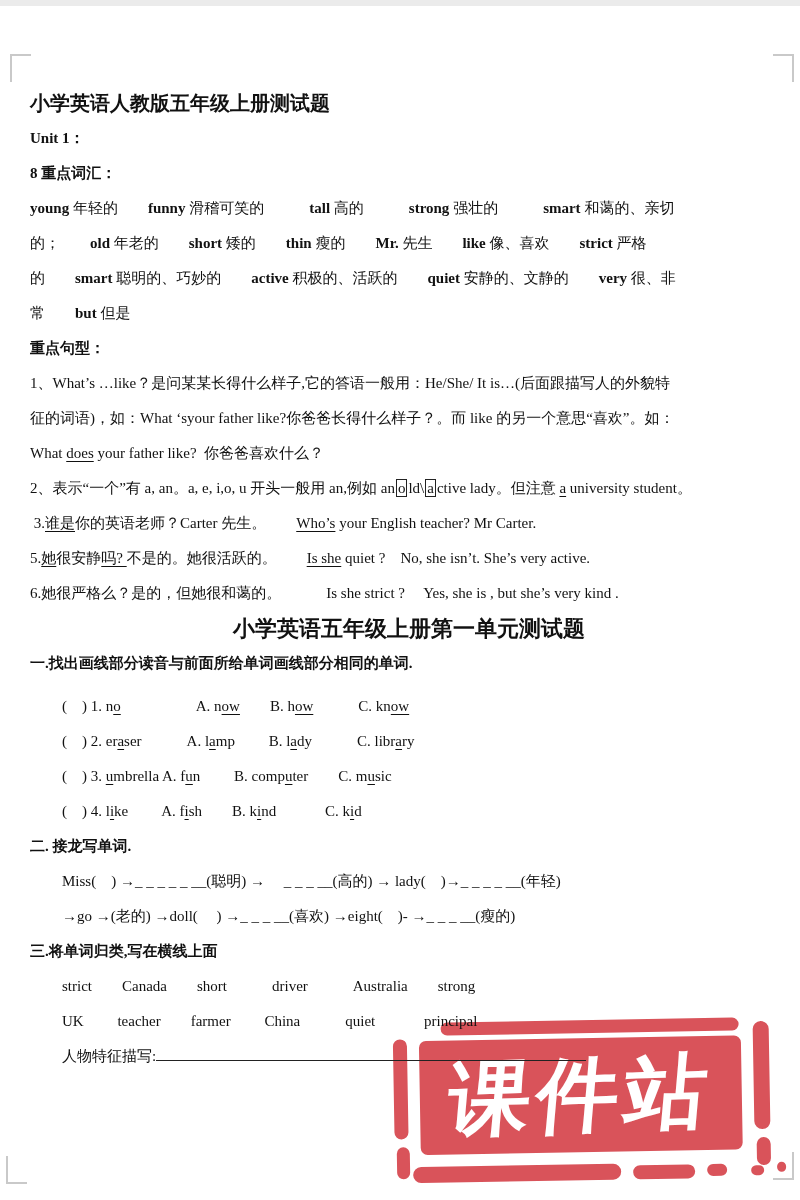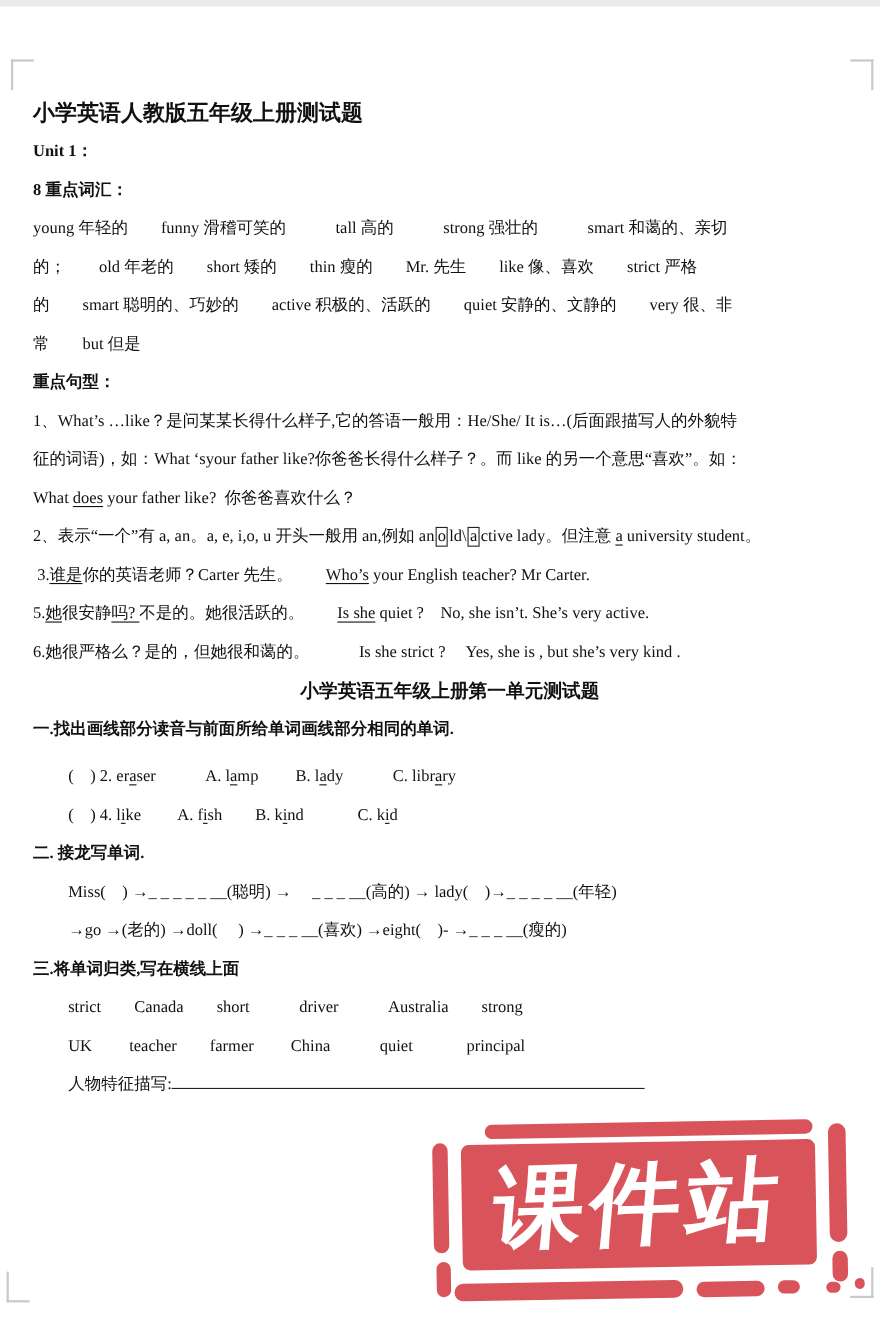--- a/index.html
+++ b/index.html
@@ -15,27 +15,27 @@
   .crop.tl{left:10px;top:54px;border-top-width:2px;border-left-width:2px;}
   .crop.tr{left:773px;top:54px;border-top-width:2px;border-right-width:2px;}
   .crop.bl{left:6px;top:1156px;border-bottom-width:2px;border-left-width:2px;}
   .crop.br{left:773px;top:1152px;border-bottom-width:2px;border-right-width:2px;}
 
   .content{
     position:absolute;left:30px;top:86px;width:758px;z-index:2;
     font-size:15px;line-height:35px;
   }
   .content p, .rich{margin:0;white-space:pre-wrap;}
-  .b{font-weight:normal;}
+  .b{font-weight:bold;}
   .bold{font-weight:bold;}
   .u{text-decoration:underline;text-underline-offset:3px;}
   .box{border:1px solid #222;padding:0 1px;margin:0 1px;}
   .fill-line{display:inline-block;border-bottom:1px solid #222;height:1.05em;vertical-align:baseline;}
   .title1{font-size:20px;font-weight:bold;margin:0 0 0 120px;}
-  .title2{font-size:17px;font-weight:bold;text-align:center;margin-top:56px;}
+  .title2{font-size:22px;font-weight:bold;text-align:center;margin-top:56px;}
   .indent{padding-left:32px;}
   .rows-gap{margin-top:8px;}
   .h2-gap{margin-top:4px;}
 
   
   .stamp{position:absolute;left:394px;top:1014px;width:402px;height:182px;z-index:1;transform:rotate(-1deg);}
   .stamp .bar{position:absolute;background:#d9535a;border-radius:8px;}
   .stamp .inner{
     position:absolute;left:26px;top:24px;width:322px;height:114px;border-radius:7px;
     background:#d9535a;display:flex;align-items:center;justify-content:center;overflow:hidden;
@@ -99,21 +99,23 @@
     <p class="rich">What <span class="u">does</span> your father like?  你爸爸喜欢什么？</p>
     <p class="rich">2、表示“一个”有 a, an。a, e, i,o, u 开头一般用 an,例如 an<span class="box">o</span>ld\<span class="box">a</span>ctive lady。但注意 <span class="u">a</span> university student。</p>
     <p class="rich"> 3.<span class="u">谁是</span>你的英语老师？Carter 先生。　　<span class="u">Who’s</span> your English teacher? Mr Carter.</p>
     <p class="rich">5.<span class="u">她</span>很安静<span class="u">吗? </span>不是的。她很活跃的。　　<span class="u">Is she</span> quiet ?　No, she isn’t. She’s very active.</p>
     <p class="rich">6.她很严格么？是的，但她很和蔼的。　　　Is she strict ?　 Yes, she is , but she’s very kind .</p>
 
     <p class="title2">小学英语五年级上册第一单元测试题</p>
 
     <p class="bold">一.找出画线部分读音与前面所给单词画线部分相同的单词.</p>
     <div class="rows-gap">
+      <p class="rich indent">(　) 1. n<span class="u">o</span>　　　　　A. n<span class="u">ow</span>　　B. h<span class="u">ow</span>　　　C. kn<span class="u">ow</span></p>
       <p class="rich indent">(　) 2. er<span class="u">a</span>ser　　　A. l<span class="u">a</span>mp　　 B. l<span class="u">a</span>dy　　　C. libr<span class="u">a</span>ry</p>
+      <p class="rich indent">(　) 3. <span class="u">u</span>mbrella A. f<span class="u">u</span>n　　 B. comp<span class="u">u</span>ter　　C. m<span class="u">u</span>sic</p>
       <p class="rich indent">(　) 4. l<span class="u">i</span>ke　　 A. f<span class="u">i</span>sh　　B. k<span class="u">i</span>nd　　　 C. k<span class="u">i</span>d</p>
     </div>
 
     <p class="bold h2-gap">二. 接龙写单词.</p>
     <p class="rich indent">Miss(　) →_ _ _ _ _ __(聪明) →　 _ _ _ __(高的) → lady(　)→_ _ _ _ __(年轻)</p>
     <p class="rich indent">→go →(老的) →doll(　 ) →_ _ _ __(喜欢) →eight(　)- →_ _ _ __(瘦的)</p>
 
     <p class="bold">三.将单词归类,写在横线上面</p>
     <p class="rich indent">strict　　Canada　　short　　　driver　　　Australia　　strong</p>
     <p class="rich indent">UK　　 teacher　　farmer　　 China　　　quiet　　　 principal</p>

